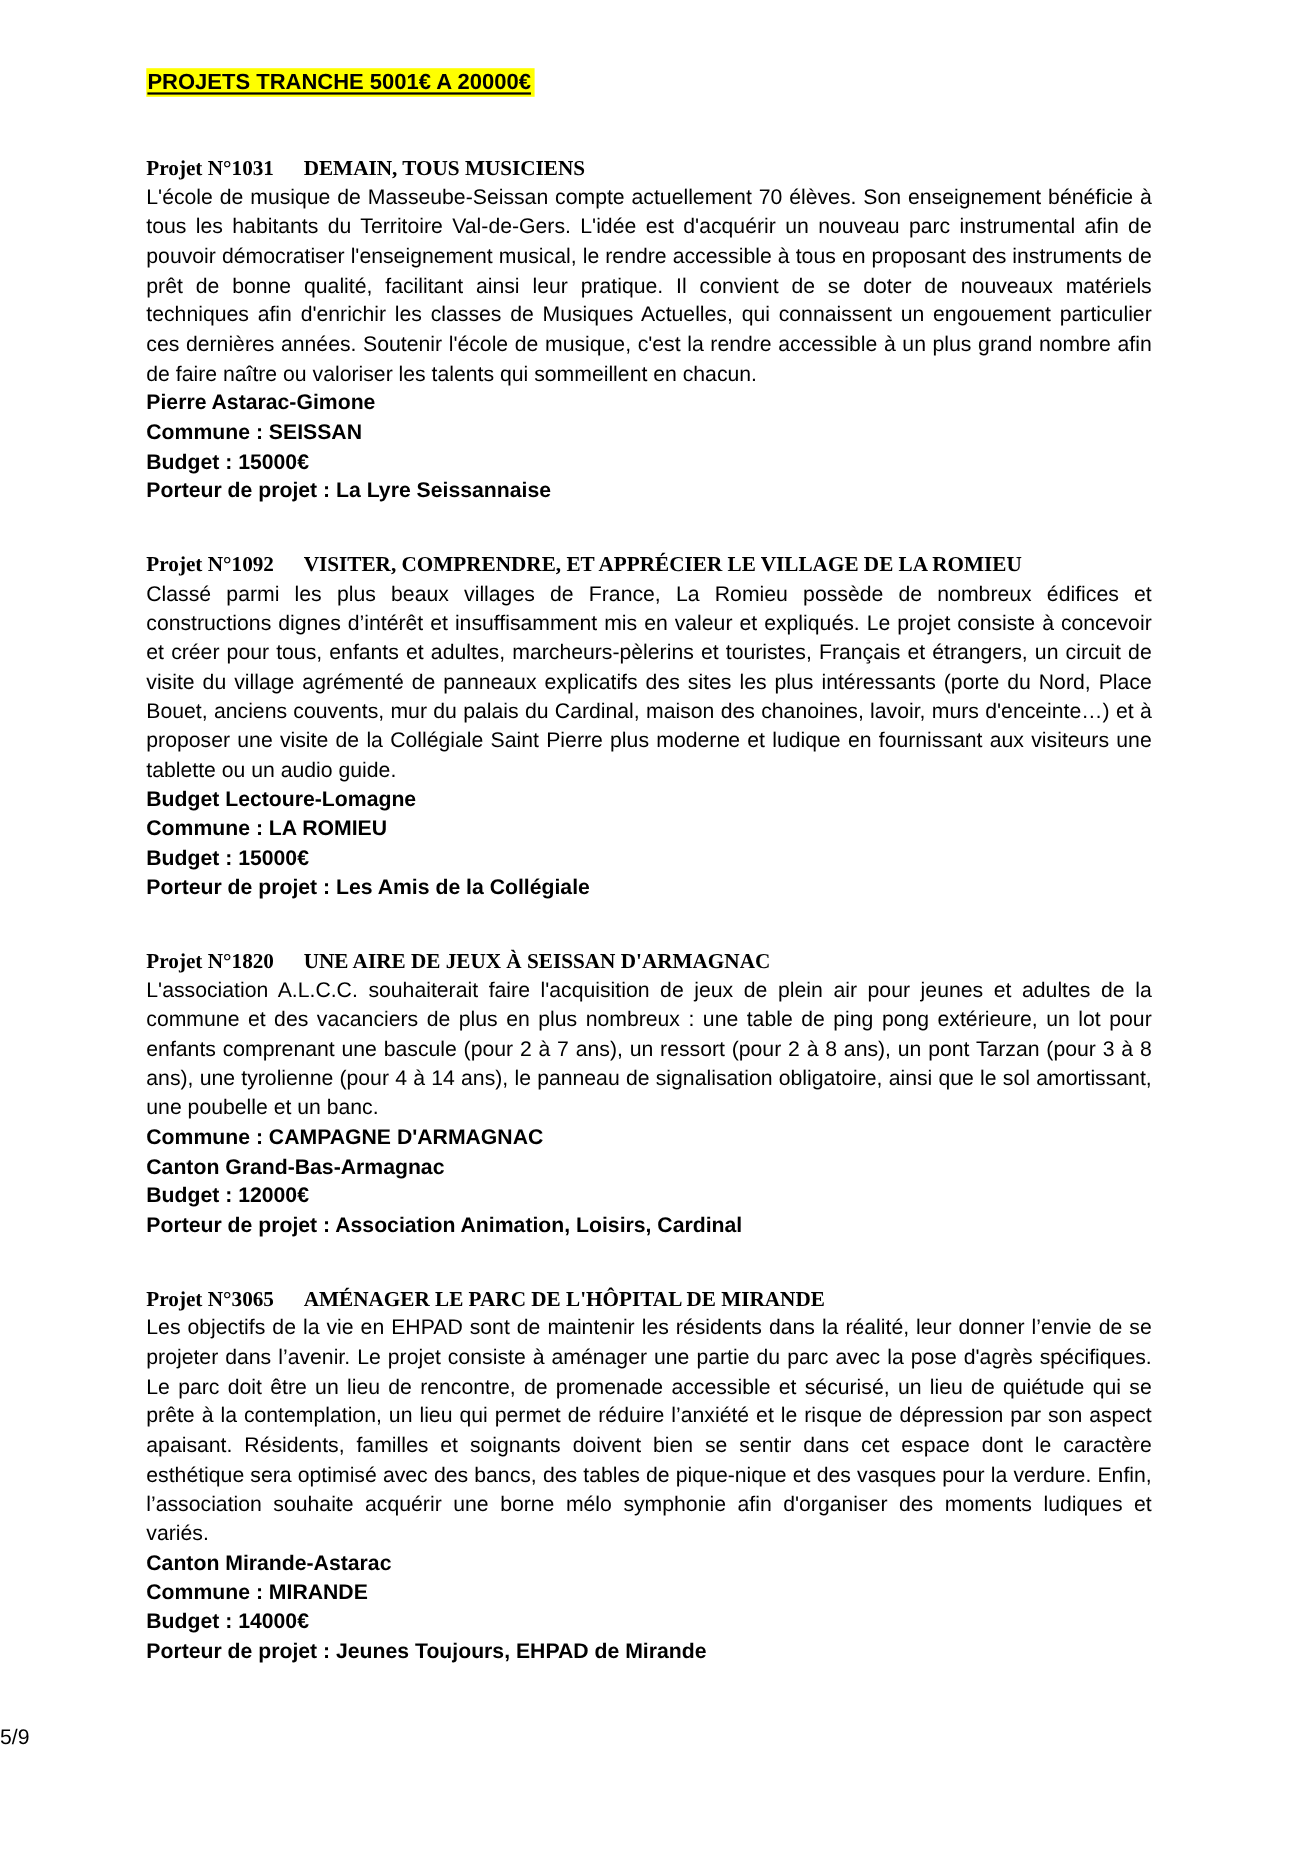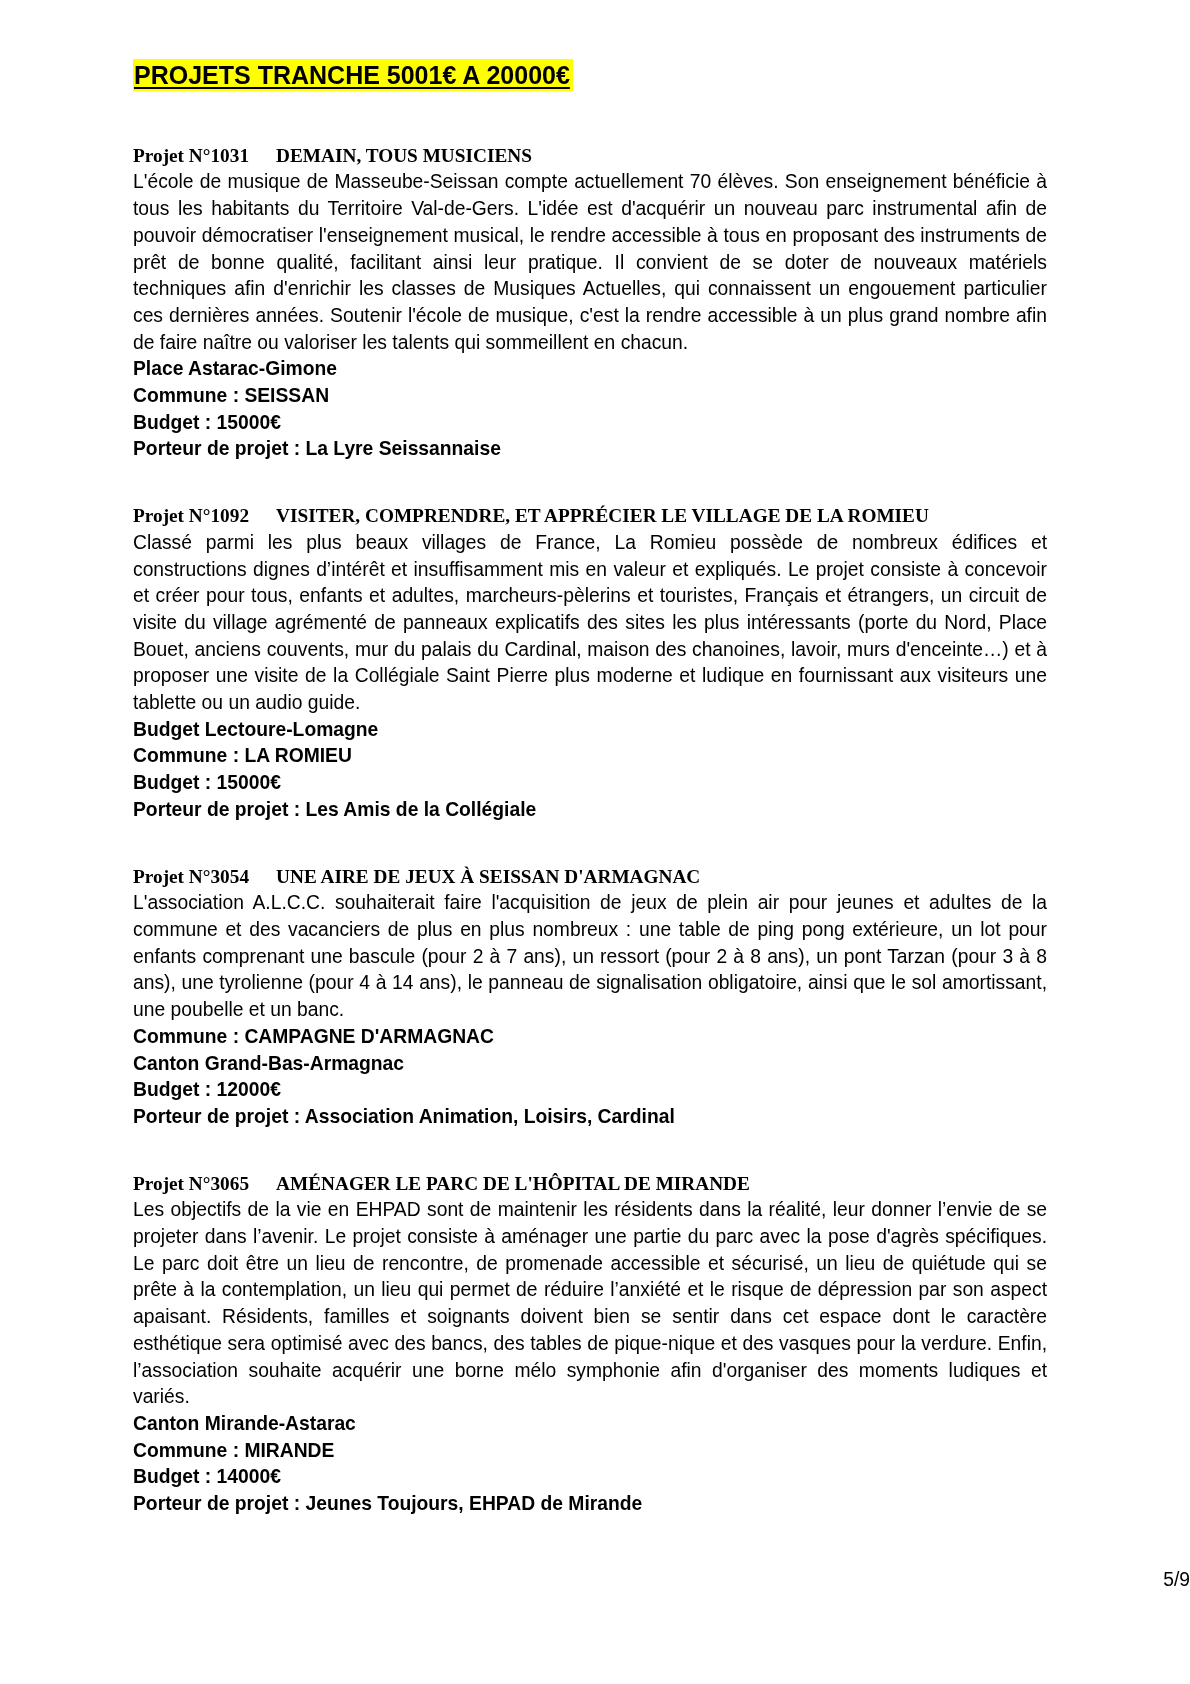--- a/index.html
+++ b/index.html
@@ -20,21 +20,21 @@
     color: #000000;
     overflow: hidden;
   }
   .title-line {
     margin: 0 0 0 0;
   }
   .doc-title {
     display: inline;
     background: #ffff00;
     font-weight: bold;
-    font-size: 25px;
+    font-size: 20px;
     text-decoration: underline;
     text-decoration-thickness: 2px;
     text-underline-offset: 3px;
     padding: 2px 3px 2px 1px;
   }
   .project {
     margin-top: 40px;
   }
   .project.first {
     margin-top: 51px;
@@ -50,60 +50,60 @@
   .project-desc {
     margin: 0;
     text-align: justify;
   }
   .meta-line {
     font-weight: bold;
     margin: 0;
   }
   .footer {
     position: absolute;
-    left: 12px;
+    left: 0;
     right: 0;
     bottom: 90px;
-    text-align: right;
+    text-align: left;
   }
 </style>
 </head>
 <body>
 
 <div class="page">
 
   <div class="title-line">
     <span class="doc-title">PROJETS TRANCHE 5001€ A 20000€</span>
   </div>
 
   <section class="project first">
     <div class="project-heading">
       <span class="proj-num">Projet N°1031</span><span class="proj-title">DEMAIN, TOUS MUSICIENS</span>
     </div>
     <p class="project-desc">L'école de musique de Masseube-Seissan compte actuellement 70 élèves. Son enseignement bénéficie à tous les habitants du Territoire Val-de-Gers. L'idée est d'acquérir un nouveau parc instrumental afin de pouvoir démocratiser l'enseignement musical, le rendre accessible à tous en proposant des instruments de prêt de bonne qualité, facilitant ainsi leur pratique. Il convient de se doter de nouveaux matériels techniques afin d'enrichir les classes de Musiques Actuelles, qui connaissent un engouement particulier ces dernières années. Soutenir l'école de musique, c'est la rendre accessible à un plus grand nombre afin de faire naître ou valoriser les talents qui sommeillent en chacun.</p>
-    <div class="meta-line">Place Astarac-Gimone</div>
+    <div class="meta-line">Pierre Astarac-Gimone</div>
     <div class="meta-line">Commune : SEISSAN</div>
     <div class="meta-line">Budget : 15000€</div>
     <div class="meta-line">Porteur de projet : La Lyre Seissannaise</div>
   </section>
 
   <section class="project">
     <div class="project-heading">
       <span class="proj-num">Projet N°1092</span><span class="proj-title">VISITER, COMPRENDRE, ET APPRÉCIER LE VILLAGE DE LA ROMIEU</span>
     </div>
     <p class="project-desc">Classé parmi les plus beaux villages de France, La Romieu possède de nombreux édifices et constructions dignes d’intérêt et insuffisamment mis en valeur et expliqués. Le projet consiste à concevoir et créer pour tous, enfants et adultes, marcheurs-pèlerins et touristes, Français et étrangers, un circuit de visite du village agrémenté de panneaux explicatifs des sites les plus intéressants (porte du Nord, Place Bouet, anciens couvents, mur du palais du Cardinal, maison des chanoines, lavoir, murs d'enceinte…) et à proposer une visite de la Collégiale Saint Pierre plus moderne et ludique en fournissant aux visiteurs une tablette ou un audio guide.</p>
     <div class="meta-line">Budget Lectoure-Lomagne</div>
     <div class="meta-line">Commune : LA ROMIEU</div>
     <div class="meta-line">Budget : 15000€</div>
     <div class="meta-line">Porteur de projet : Les Amis de la Collégiale</div>
   </section>
 
   <section class="project">
     <div class="project-heading">
-      <span class="proj-num">Projet N°3054</span><span class="proj-title">UNE AIRE DE JEUX À SEISSAN D'ARMAGNAC</span>
+      <span class="proj-num">Projet N°1820</span><span class="proj-title">UNE AIRE DE JEUX À SEISSAN D'ARMAGNAC</span>
     </div>
     <p class="project-desc">L'association A.L.C.C. souhaiterait faire l'acquisition de jeux de plein air pour jeunes et adultes de la commune et des vacanciers de plus en plus nombreux : une table de ping pong extérieure, un lot pour enfants comprenant une bascule (pour 2 à 7 ans), un ressort (pour 2 à 8 ans), un pont Tarzan (pour 3 à 8 ans), une tyrolienne (pour 4 à 14 ans), le panneau de signalisation obligatoire, ainsi que le sol amortissant, une poubelle et un banc.</p>
     <div class="meta-line">Commune : CAMPAGNE D'ARMAGNAC</div>
     <div class="meta-line">Canton Grand-Bas-Armagnac</div>
     <div class="meta-line">Budget : 12000€</div>
     <div class="meta-line">Porteur de projet : Association Animation, Loisirs, Cardinal</div>
   </section>
 
   <section class="project">
     <div class="project-heading">

